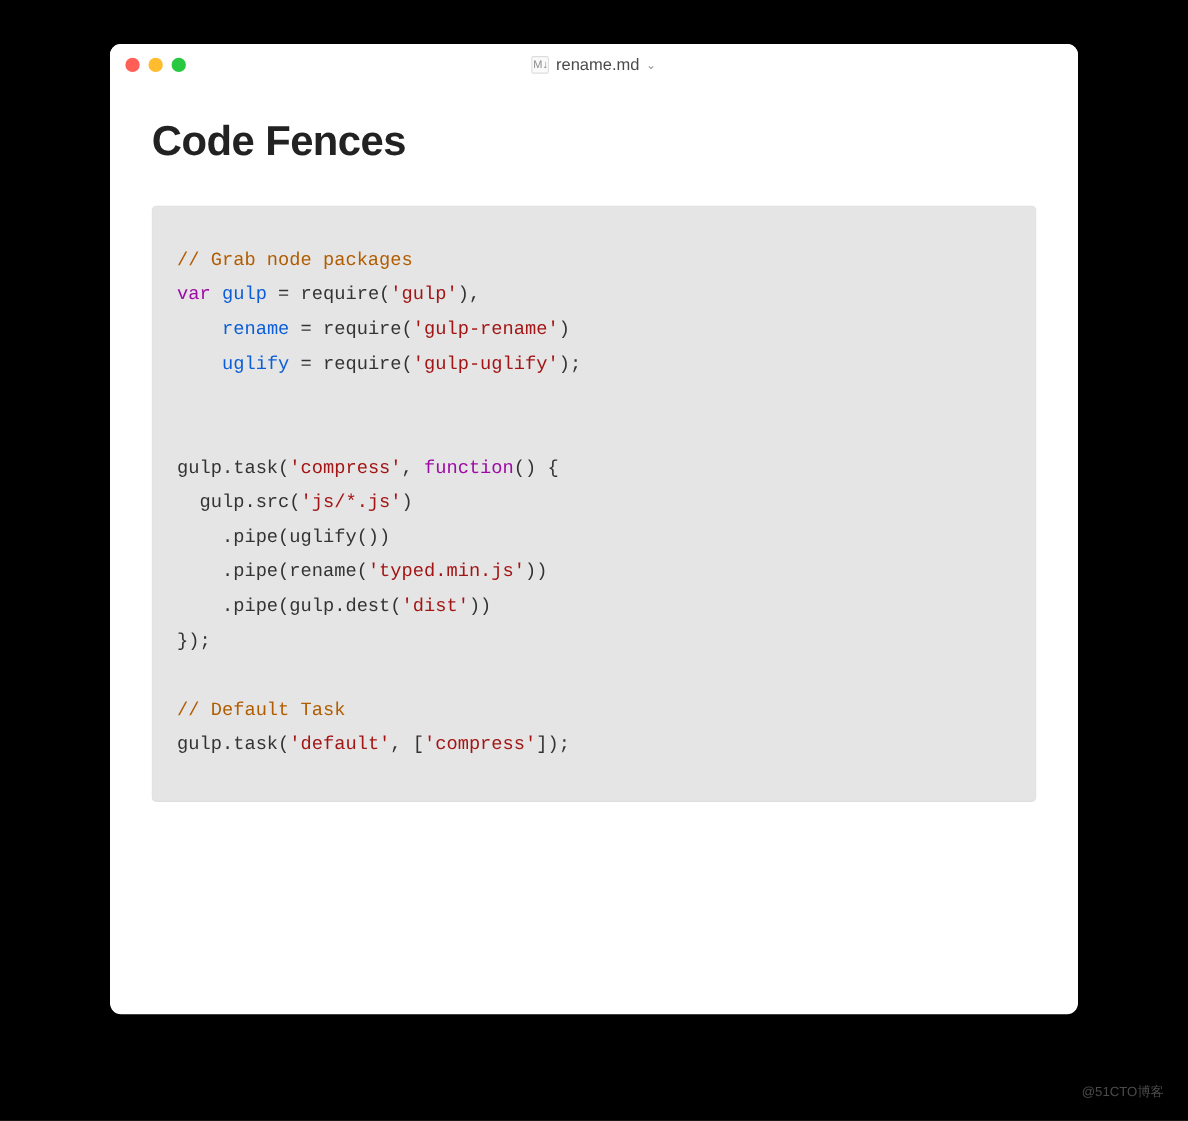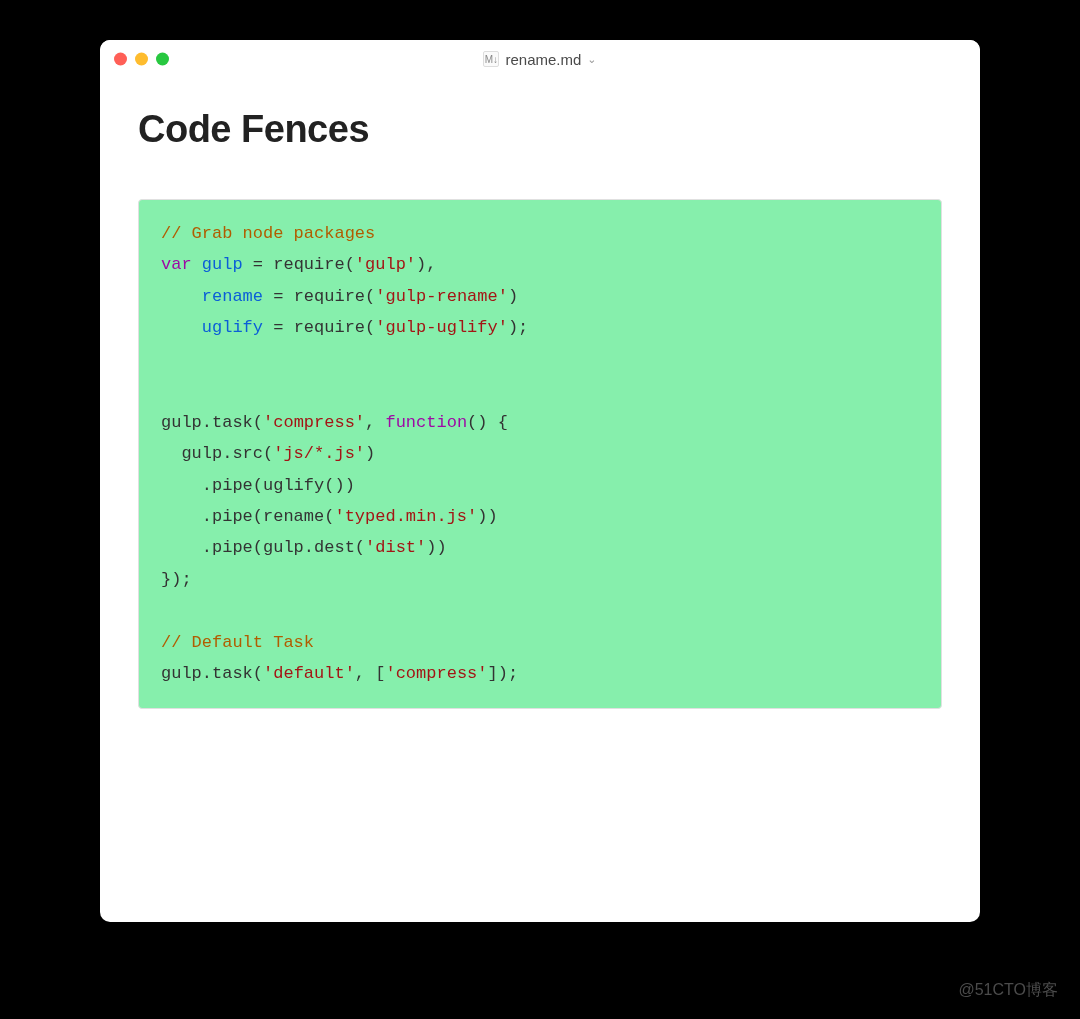--- a/index.html
+++ b/index.html
@@ -77,47 +77,47 @@
     }
     .content {
       padding: 30px 38px;
       flex: 1;
       overflow: auto;
     }
     h1 {
       font-size: 38px;
       font-weight: 800;
       color: #222;
-      margin-bottom: 48px;
+      margin-bottom: 36px;
       letter-spacing: -0.5px;
     }
     .code-block {
-      background: #86efac;
+      background: #e5e5e5;
       border: 1px solid #e0e0e0;
       border-radius: 4px;
-      padding: 18px 22px;
+      padding: 34px 22px;
       font-family: "SFMono-Regular", Consolas, "Liberation Mono", Menlo, monospace;
       font-size: 17px;
       line-height: 1.85;
       color: #333;
       white-space: pre;
       overflow-x: auto;
     }
     .c-comment { color: #b15c00; }
     .c-keyword { color: #9d0aa5; }
     .c-var { color: #0b5ed7; }
     .c-string { color: #a31515; }
     .c-func { color: #9d0aa5; }
     .c-punct { color: #333; }
     .watermark {
       position: absolute;
       bottom: 18px;
       right: 22px;
       color: #6b6b6b;
-      font-size: 16px;
+      font-size: 12px;
       opacity: 0.7;
       font-family: -apple-system, sans-serif;
     }
   </style>
 </head>
 <body>
 
 <div class="window">
   <div class="titlebar">
     <div class="traffic-lights">

